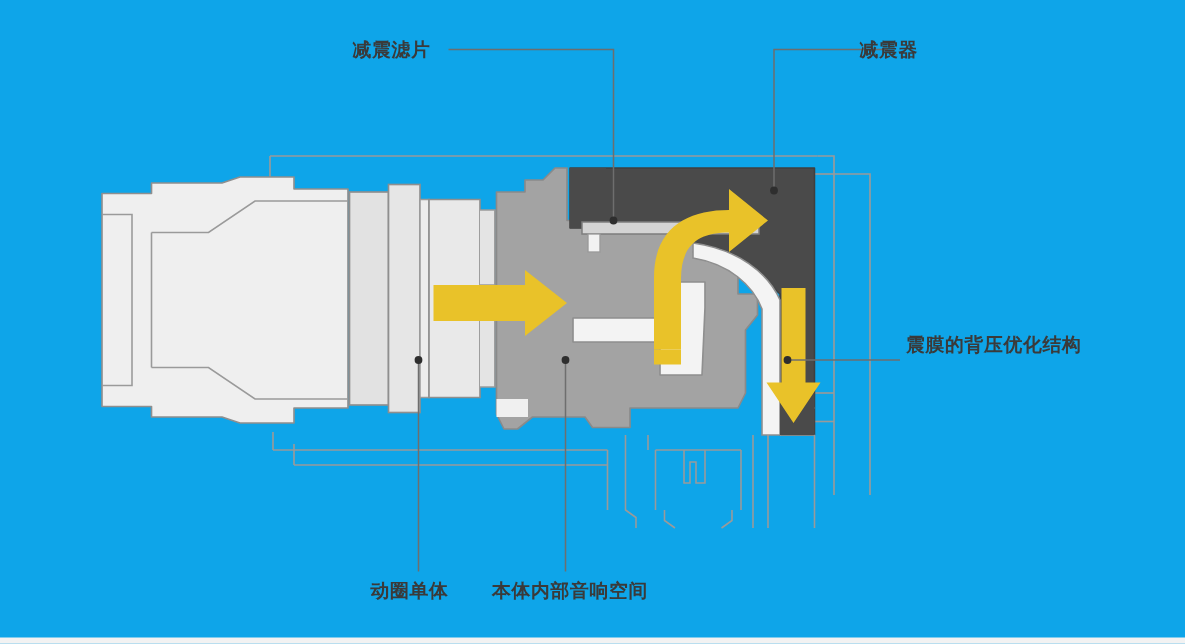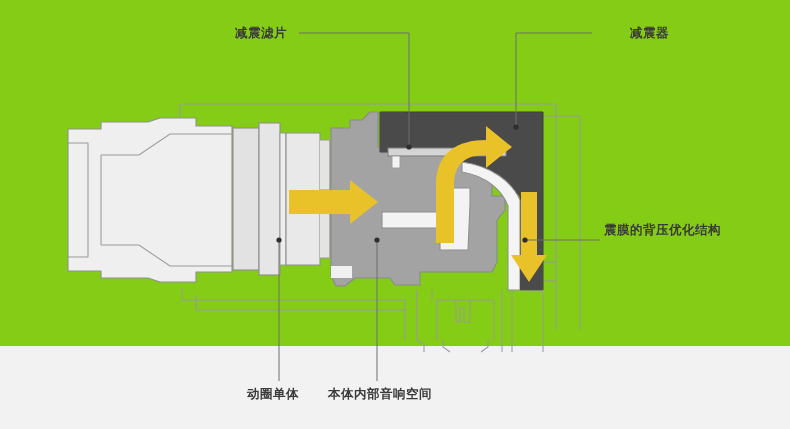--- a/index.html
+++ b/index.html
@@ -9,43 +9,43 @@
   }
   body {
     width: 790px;
     height: 429px;
     overflow: hidden;
     font-family: "DejaVu Sans", "Liberation Sans", sans-serif;
   }
   #diagram-root {
     position: relative;
     width: 790px;
-    height: 346px;
-    background: #84cc16;
+    height: 425px;
+    background: #0ea5e9;
   }
   svg#cross-section {
     position: absolute;
     left: 0;
     top: 0;
     width: 790px;
     height: 429px;
     display: block;
   }
   .callout-label {
     position: absolute;
     font-family: "DejaVu Sans", "Liberation Sans", sans-serif;
     font-size: 12.5px;
     font-weight: 700;
     color: #3a3a3a;
     letter-spacing: 0.5px;
     white-space: nowrap;
     line-height: 1;
   }
   #label-damping-filter { left: 235px; top: 27px; }
-  #label-damper        { left: 630px; top: 27px; text-align: right; }
+  #label-damper        { left: 573px; top: 27px; text-align: right; }
   #label-backpressure  { left: 604px; top: 224px; }
   #label-driver        { left: 247px; top: 388px; }
   #label-acoustic      { left: 328px; top: 388px; text-align: center; }
 </style>
 </head>
 <body>
 
 <div id="diagram-root">
 
   <svg id="cross-section" viewBox="0 0 790 429">

